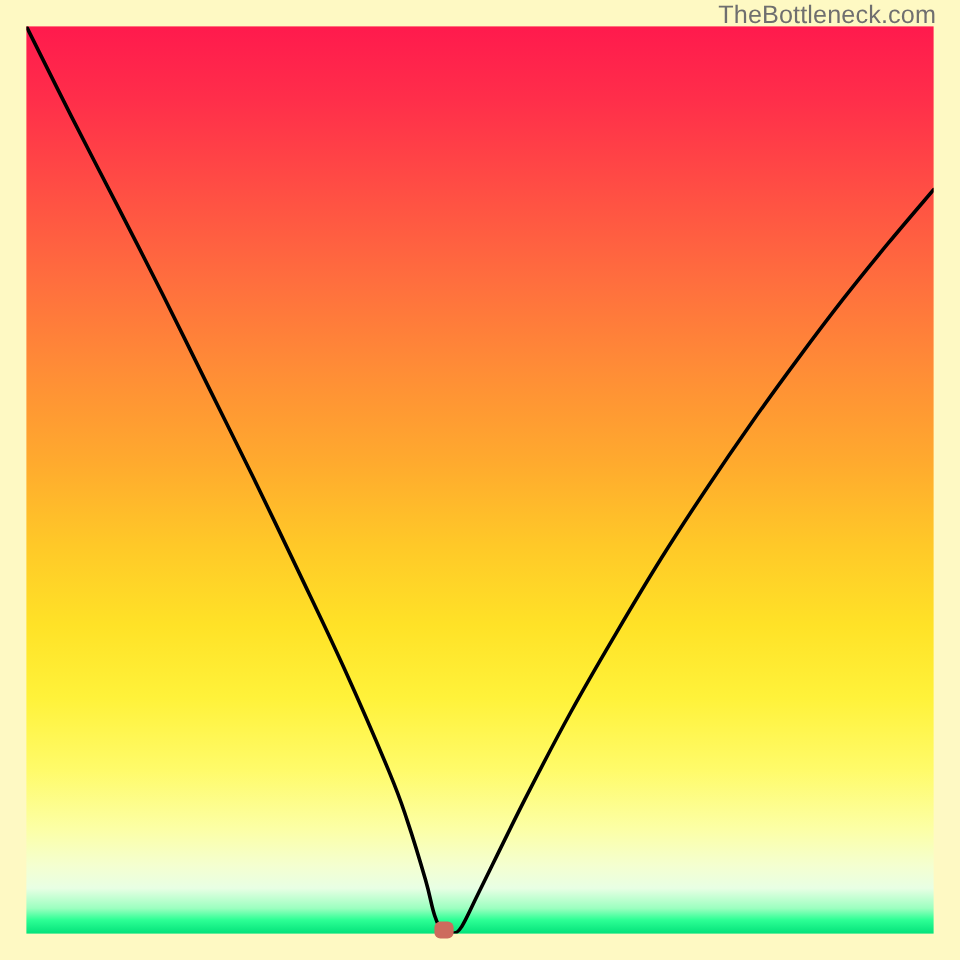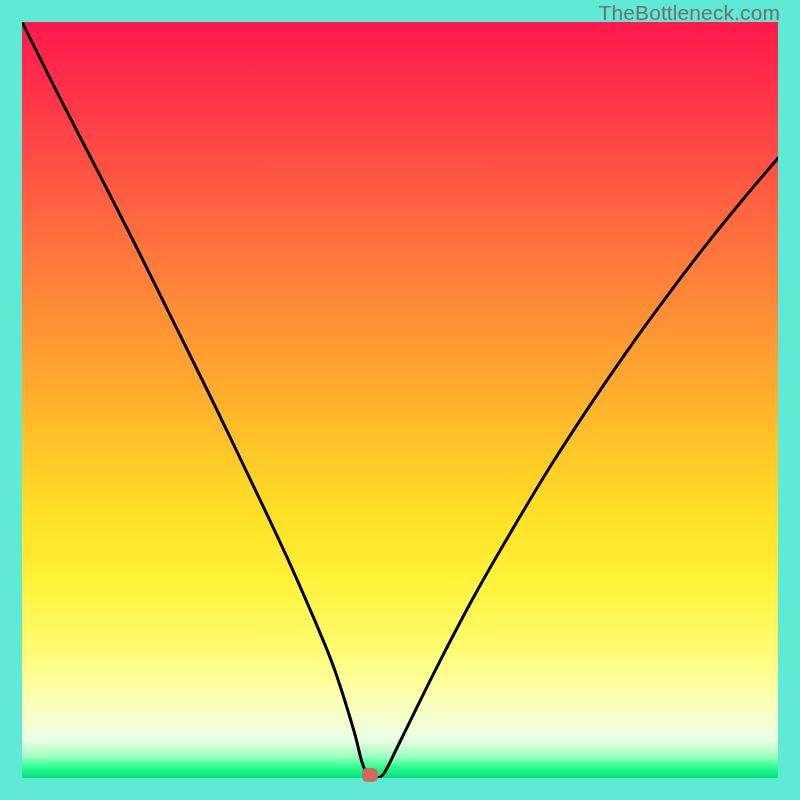--- a/index.html
+++ b/index.html
@@ -10,21 +10,21 @@
     background: #000;
     overflow: hidden;
     font-family: Arial, Helvetica, sans-serif;
   }
   .frame {
     position: absolute;
     top: 0;
     left: 0;
     width: 800px;
     height: 800px;
-    background: #5eead4;
+    background: #fef9c3;
   }
   .plot {
     position: absolute;
     top: 22px;
     left: 22px;
     width: 756px;
     height: 756px;
     
     background: linear-gradient(to bottom,
       #ff1a4d 0%,

